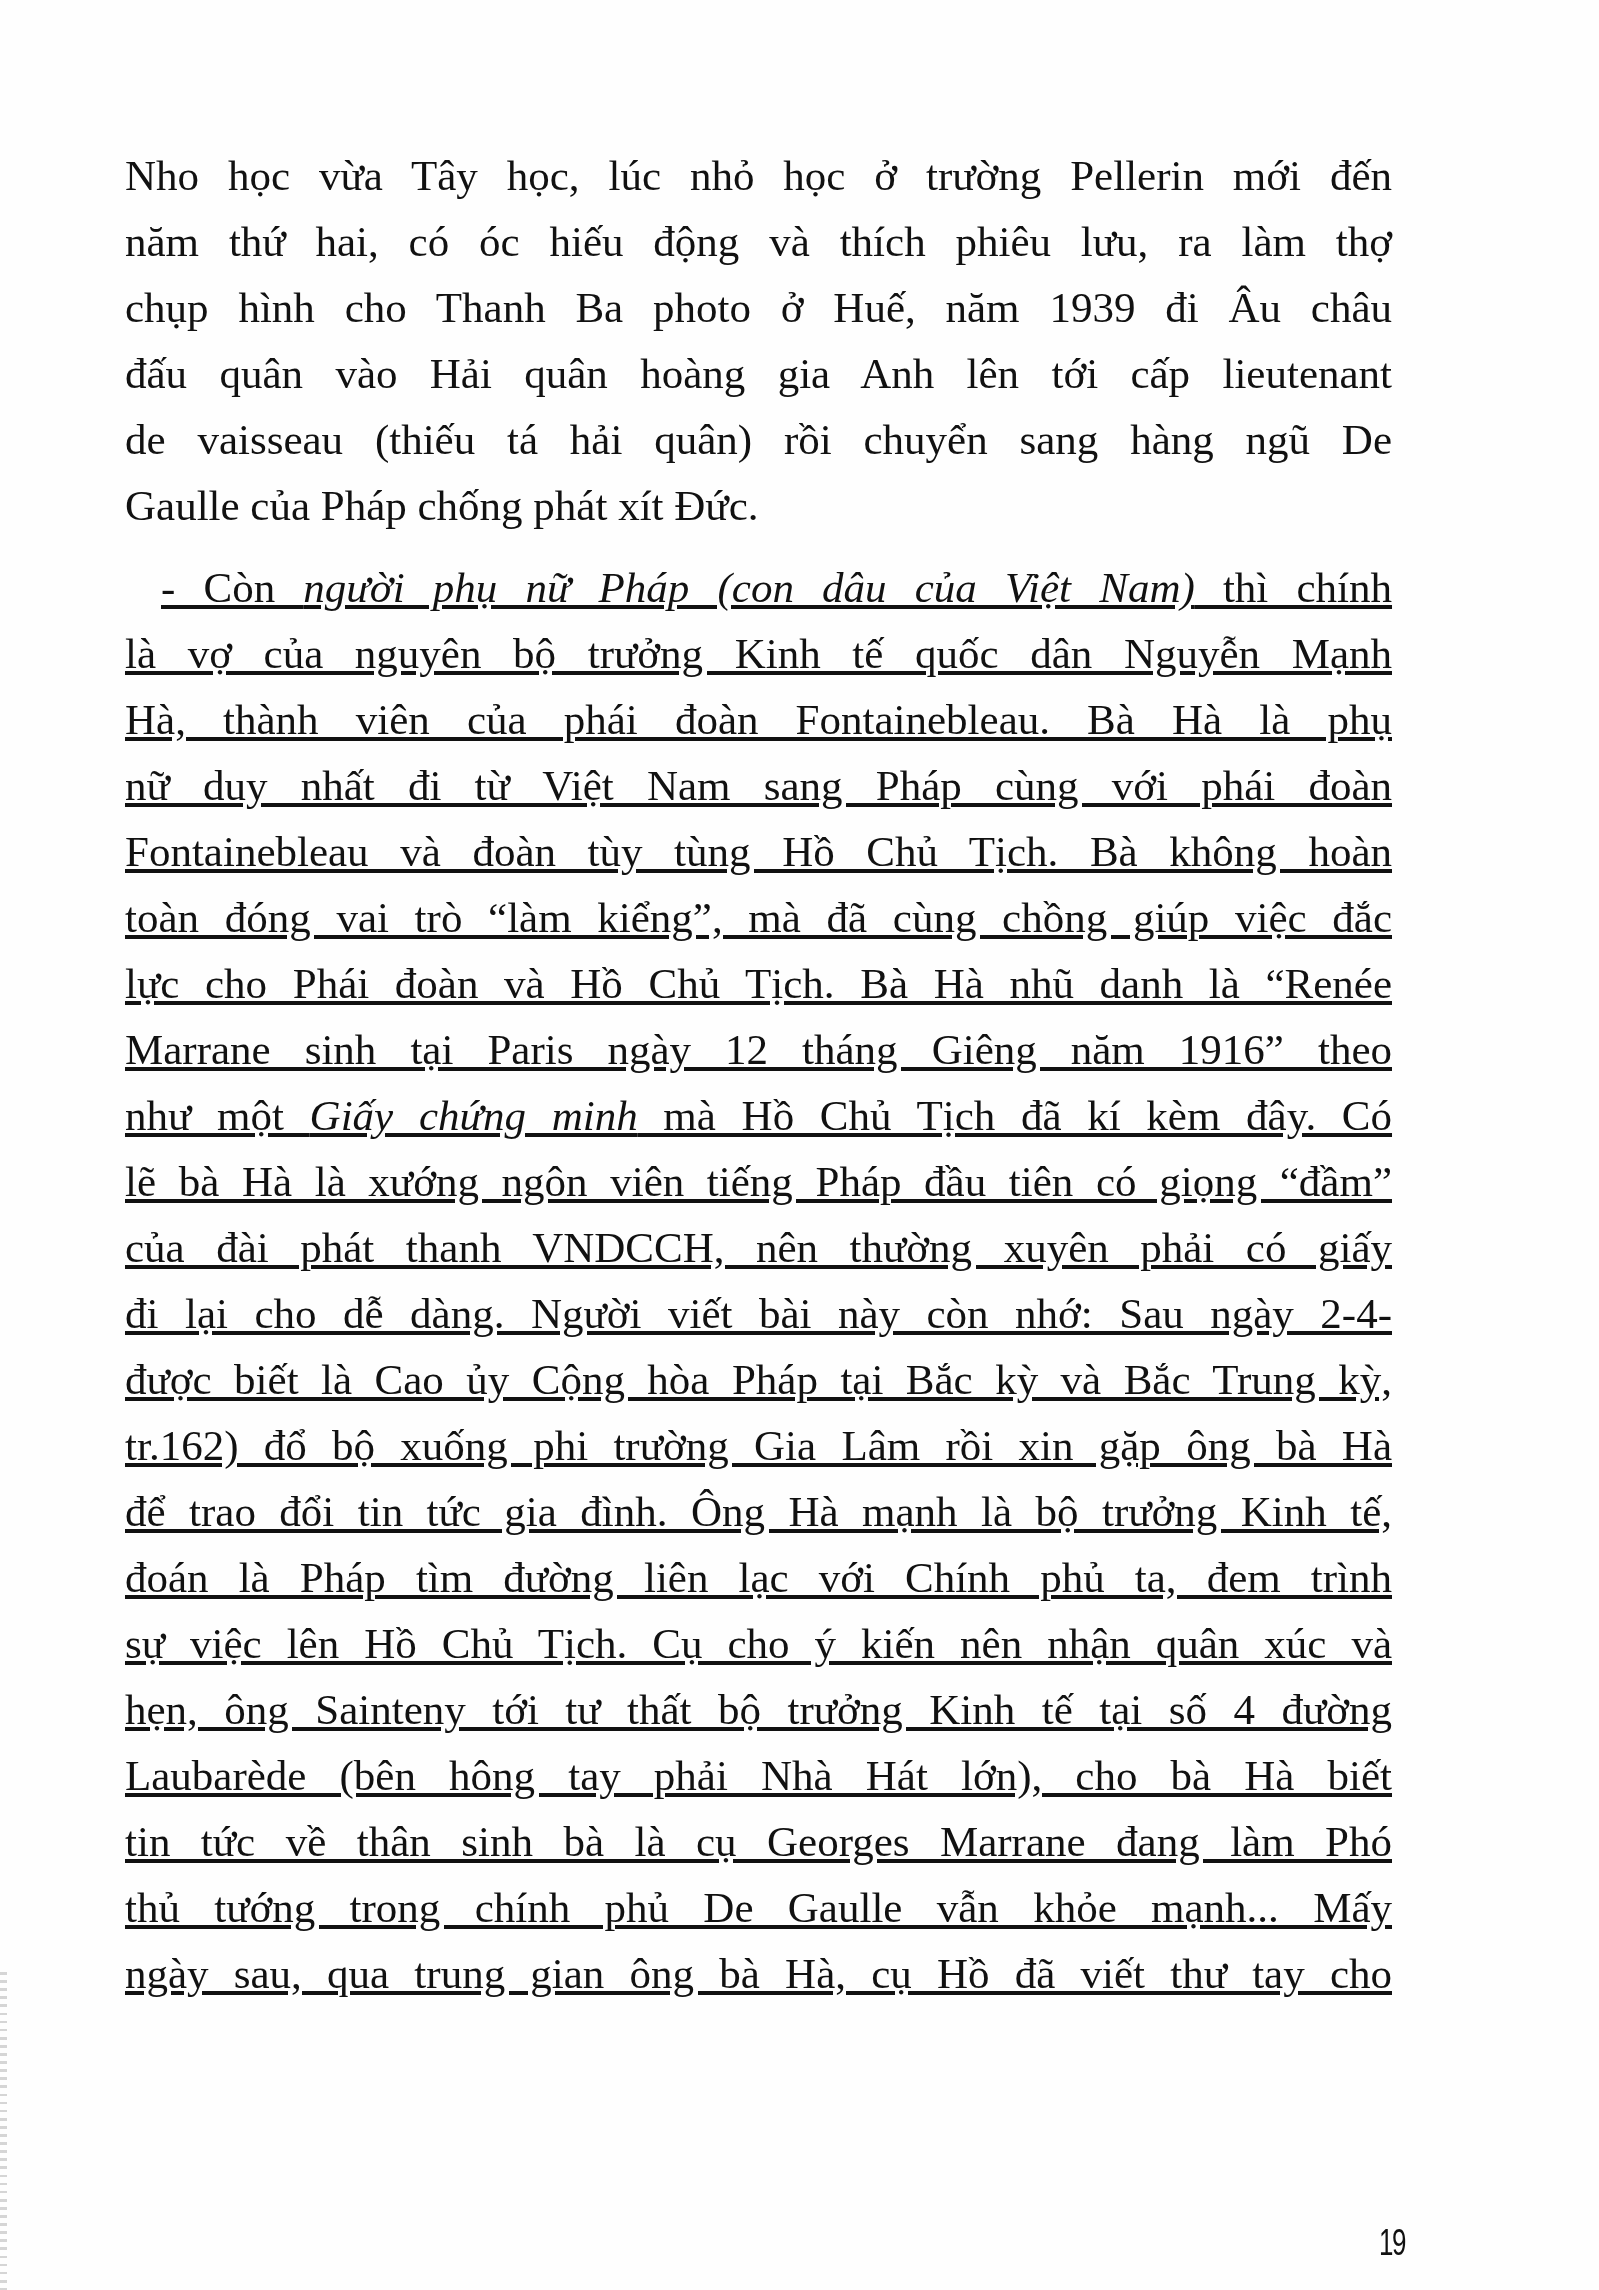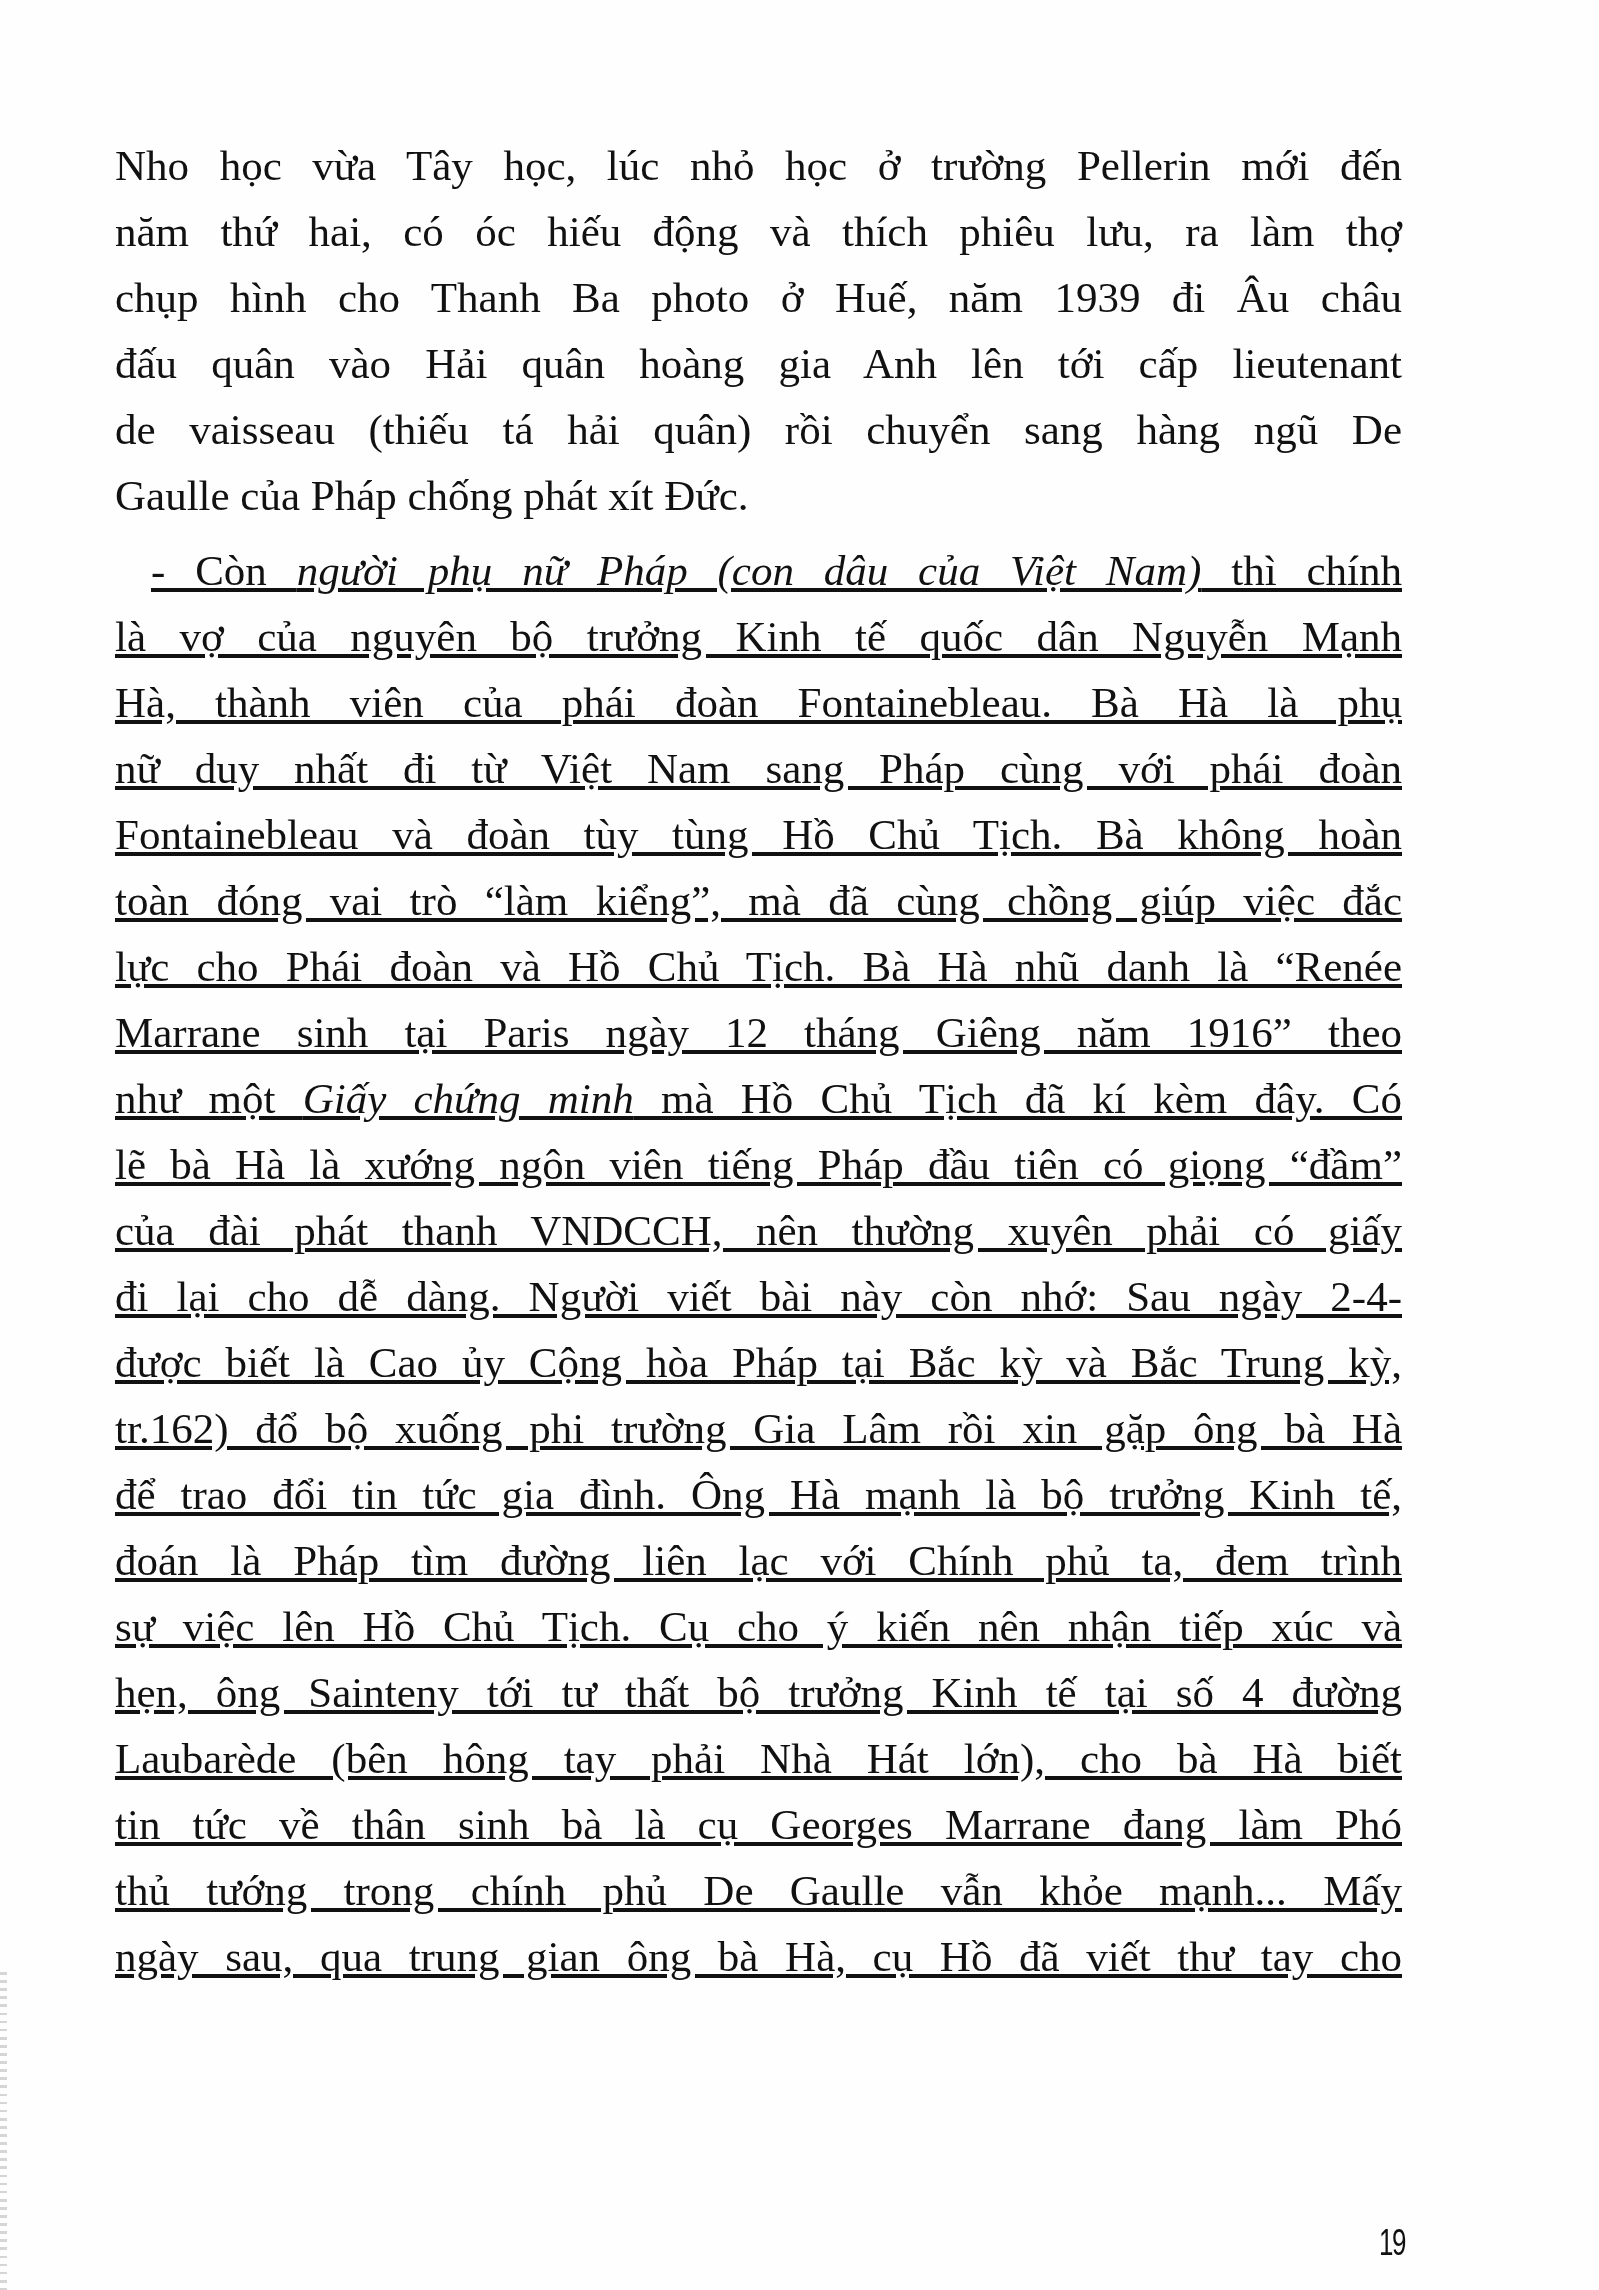--- a/index.html
+++ b/index.html
@@ -40,21 +40,21 @@
       position: absolute;
       left: 109px;
       top: 127px;
       width: 1299px;
       font-family: "Liberation Serif", "DejaVu Serif", serif;
       font-size: 43px;
       color: #111111;
       -webkit-font-smoothing: antialiased;
     }
     .para {
-      margin: 6px;
+      margin: 16px;
     }
     .para + .para {
       margin-top: 9px;
       text-decoration: underline;
     }
     .line {
       display: block;
       height: 66px;
       line-height: 66px;
       white-space: nowrap;
@@ -111,21 +111,21 @@
       <span class="line"><span>lực cho Phái đoàn và Hồ Chủ Tịch. Bà Hà nhũ danh là “Renée</span></span>
       <span class="line"><span>Marrane sinh tại Paris ngày 12 tháng Giêng năm 1916” theo</span></span>
       <span class="line"><span>như một </span><span class="seg-i">Giấy chứng minh</span><span> mà Hồ Chủ Tịch đã kí kèm đây. Có</span></span>
       <span class="line"><span>lẽ bà Hà là xướng ngôn viên tiếng Pháp đầu tiên có giọng “đầm”</span></span>
       <span class="line"><span>của đài phát thanh VNDCCH, nên thường xuyên phải có giấy</span></span>
       <span class="line"><span>đi lại cho dễ dàng. Người viết bài này còn nhớ: Sau ngày 2-4-</span></span>
       <span class="line"><span>được biết là Cao ủy Cộng hòa Pháp tại Bắc kỳ và Bắc Trung kỳ,</span></span>
       <span class="line"><span>tr.162) đổ bộ xuống phi trường Gia Lâm rồi xin gặp ông bà Hà</span></span>
       <span class="line"><span>để trao đổi tin tức gia đình. Ông Hà mạnh là bộ trưởng Kinh tế,</span></span>
       <span class="line"><span>đoán là Pháp tìm đường liên lạc với Chính phủ ta, đem trình</span></span>
-      <span class="line"><span>sự việc lên Hồ Chủ Tịch. Cụ cho ý kiến nên nhận tiếp xúc và</span></span>
+      <span class="line"><span>sự việc lên Hồ Chủ Tịch. Cụ cho ý kiến nên nhận quân xúc và</span></span>
       <span class="line"><span>hẹn, ông Sainteny tới tư thất bộ trưởng Kinh tế tại số 4 đường</span></span>
       <span class="line"><span>Laubarède (bên hông tay phải Nhà Hát lớn), cho bà Hà biết</span></span>
       <span class="line"><span>tin tức về thân sinh bà là cụ Georges Marrane đang làm Phó</span></span>
       <span class="line"><span>thủ tướng trong chính phủ De Gaulle vẫn khỏe mạnh... Mấy</span></span>
       <span class="line"><span>ngày sau, qua trung gian ông bà Hà, cụ Hồ đã viết thư tay cho</span></span>
     </p>
   </div>
 
   <div class="page-number">19</div>
 </div>

